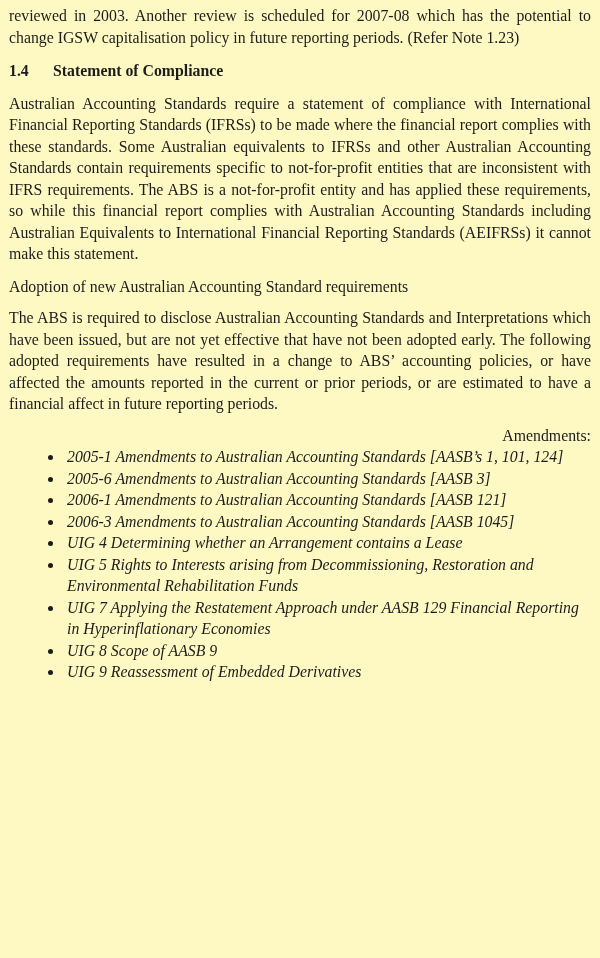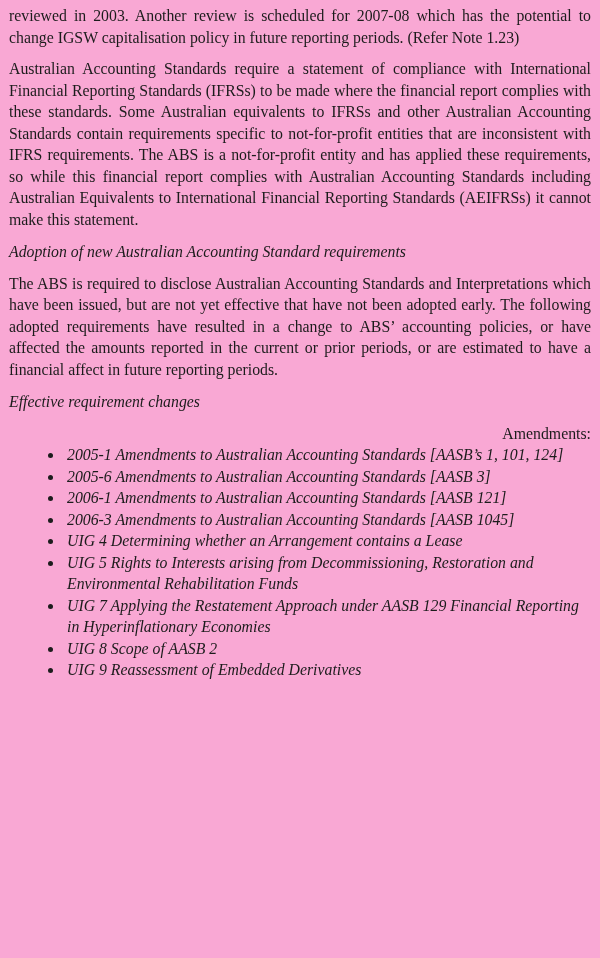--- a/index.html
+++ b/index.html
@@ -5,84 +5,85 @@
   html, body {
     margin: 0;
     padding: 0;
     background: #ffffff;
   }
   .page {
     width: 600px;
     height: 958px;
     box-sizing: border-box;
     padding: 5px 9px 0 9px;
-    background: #f9a8d4;
+    background: #fef9c3;
     color: #1c1c1c;
     font-family: "Liberation Serif", serif;
     font-size: 15.8px;
     line-height: 21.5px;
     overflow: hidden;
   }
   p { margin: 0 0 10px 0; }
   p.just { text-align: justify; }
   p.nogap { margin-bottom: 0; }
   .section-heading {
     font-weight: bold;
     margin: 12px 0 11px 0;
   }
   .section-heading .sec-num {
     display: inline-block;
     width: 44px;
   }
   .subhead {
-    font-style: italic;
     margin: 11px 0 10px 0;
   }
   .list-label { margin: 0; text-align: right; }
   ul.doc-list {
     margin: 0;
     padding: 0 0 0 55px;
     list-style: disc outside;
     font-style: italic;
   }
   ul.doc-list li {
     padding-left: 3px;
   }
 </style>
 </head>
 <body>
 
 <div class="page">
 
   <p class="just">reviewed in 2003. Another review is scheduled for 2007-08 which has the potential to change IGSW capitalisation policy in future reporting periods. (Refer Note 1.23)</p>
 
+  <p class="section-heading">
+    <span class="sec-num">1.4</span><span>Statement of Compliance</span>
+  </p>
 
   <p class="just">Australian Accounting Standards require a statement of compliance with International Financial Reporting Standards (IFRSs) to be made where the financial report complies with these standards. Some Australian equivalents to IFRSs and other Australian Accounting Standards contain requirements specific to not-for-profit entities that are inconsistent with IFRS requirements. The ABS is a not-for-profit entity and has applied these requirements, so while this financial report complies with Australian Accounting Standards including Australian Equivalents to International Financial Reporting Standards (AEIFRSs) it cannot make this statement.</p>
 
   <p class="subhead">Adoption of new Australian Accounting Standard requirements</p>
 
 
   <p class="just">The ABS is required to disclose Australian Accounting Standards and Interpretations which have been issued, but are not yet effective that have not been adopted early. The following adopted requirements have resulted in a change to ABS’ accounting policies, or have affected the amounts reported in the current or prior periods, or are estimated to have a financial affect in future reporting periods.</p>
 
-  <p class="subhead">Effective requirement changes</p>
 
 
   <p class="list-label">Amendments:</p>
 
   <ul class="doc-list">
     <li>2005-1 Amendments to Australian Accounting Standards [AASB’s 1, 101, 124]</li>
     <li>2005-6 Amendments to Australian Accounting Standards [AASB 3]</li>
     <li>2006-1 Amendments to Australian Accounting Standards [AASB 121]</li>
     <li>2006-3 Amendments to Australian Accounting Standards [AASB 1045]</li>
   </ul>
 
 
   <ul class="doc-list">
     <li>UIG 4 Determining whether an Arrangement contains a Lease</li>
     <li>UIG 5 Rights to Interests arising from Decommissioning, Restoration and Environmental Rehabilitation Funds</li>
     <li>UIG 7 Applying the Restatement Approach under AASB 129 Financial Reporting in Hyperinflationary Economies</li>
-    <li>UIG 8 Scope of AASB 2</li>
+    <li>UIG 8 Scope of AASB 9</li>
     <li>UIG 9 Reassessment of Embedded Derivatives</li>
   </ul>
 
 
 
 </div>
 
 </body></html>

